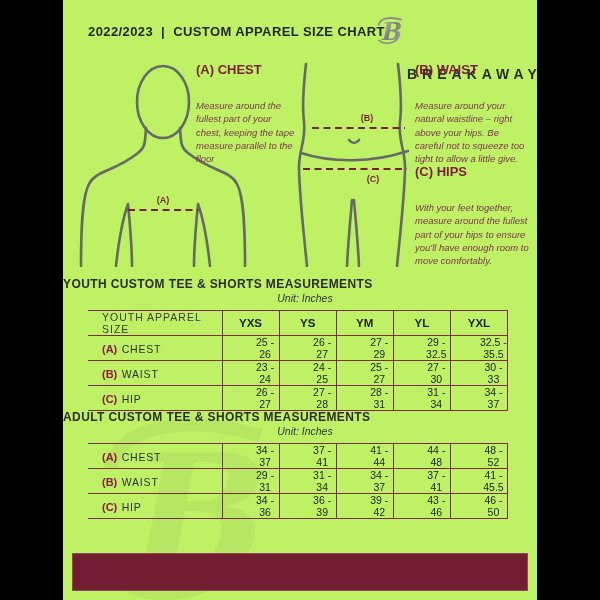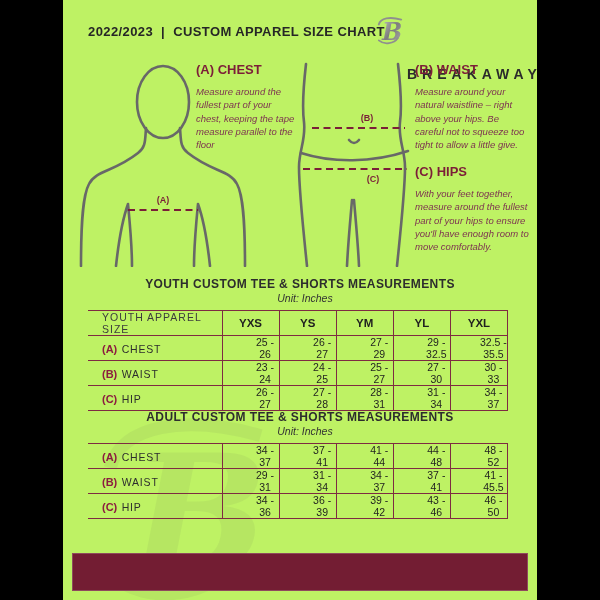--- a/index.html
+++ b/index.html
@@ -25,28 +25,28 @@
     font-weight:bold; font-size:14px; letter-spacing:5px; color:#2b2b2b;margin-top:40px;
   }
   
   .figure { position:absolute; }
   .fig-torso { left:7px; top:60px; }
   .fig-lower { left:229px; top:62px; }
   .meas-block { position:absolute; }
   .meas-heading { font-weight:bold; font-size:13px; color:#7c1e38; margin:0; }
   .meas-desc {
     font-size:9.5px; font-style:italic; color:#7d3450;
-    line-height:1.4; margin-top:8px;
+    line-height:1.4; margin-top:22px;
   }
   .blk-a { left:133px; top:62px; width:102px; }
   .blk-b { left:352px; top:62px; width:112px; }
   .blk-c { left:352px; top:164px; width:118px; }
   
   .section-title {
-    position:absolute; left:0; width:474px; text-align:center;
+    position:absolute; left:0; width:474px; text-align:left;
     font-weight:bold; font-size:12px; letter-spacing:0.4px; color:#2d2d2d;
   }
   .unit-label {
     position:absolute; left:0; width:484px; text-align:center;
     font-style:italic; font-size:10.5px; color:#333;
   }
   .t1-title { top:277px; } .t1-unit { top:292px; }
   .t2-title { top:410px; } .t2-unit { top:425px; }
   
   table.size-table {

